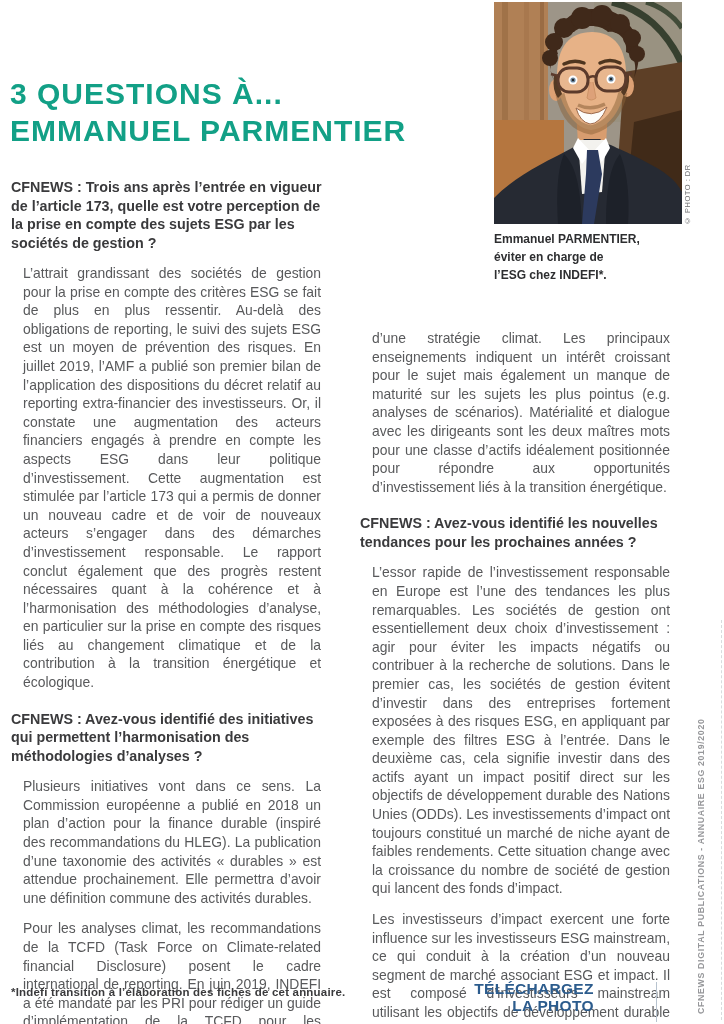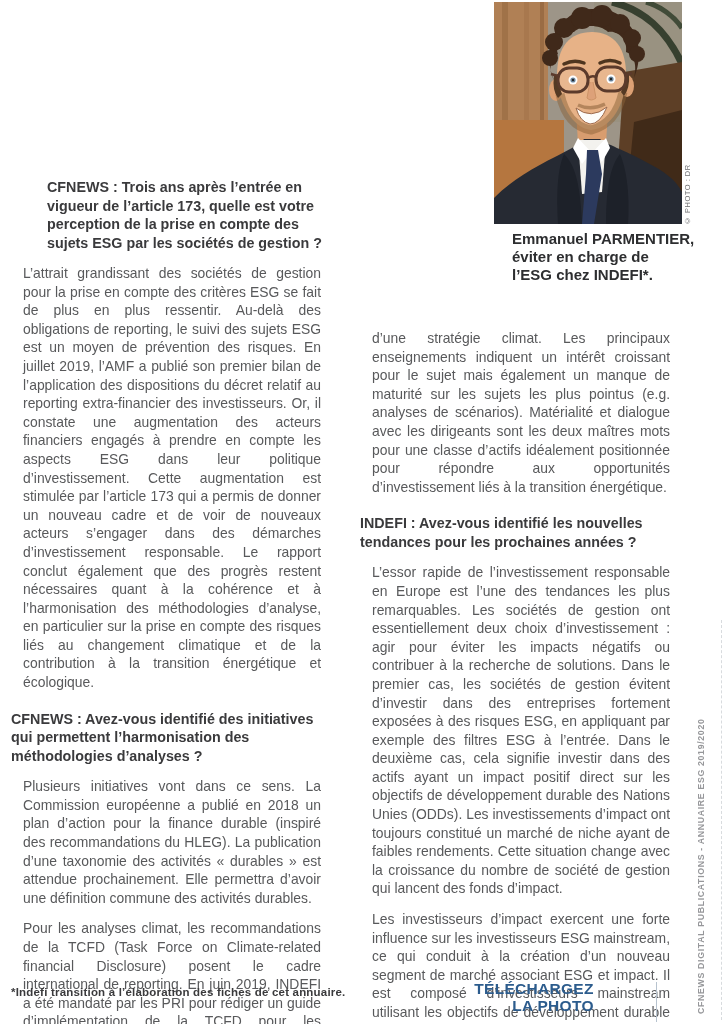--- a/index.html
+++ b/index.html
@@ -43,45 +43,45 @@
     height: 80px;
     writing-mode: vertical-rl;
     transform: rotate(180deg);
     font-size: 7.5px;
     letter-spacing: 0.5px;
     color: #6f7073;
     white-space: nowrap;
   }
   .photo-caption {
     position: absolute;
-    left: 512px;
+    left: 494px;
     top: 230px;
     width: 200px;
-    font-size: 15px;
+    font-size: 12px;
     line-height: 18px;
     font-weight: bold;
     color: #2d2e30;
   }
 
   
   .col {
     position: absolute;
     width: 322px;
   }
   .col-left  { left: 11px;  top: 178px; }
   .col-right { left: 360px; top: 317px; }
   .q {
     margin: 18px 0 3px 0;
     font-size: 14.3px;
     line-height: 18.5px;
     font-weight: bold;
     color: #3a3a3c;
     text-align: left;
   }
-  .q.first { margin-top: 0; margin-left: 36px; }
+  .q.first { margin-top: 0; }
   .p {
     margin: 12px;
     font-size: 13.9px;
     line-height: 18.6px;
     color: #58595b;
     text-align: justify;
   }
 
   
   .footnote {
@@ -145,20 +145,24 @@
     height: 400px;
     width: 0;
     border-left: 1px dashed #d8dbde;
   }
 </style>
 </head>
 <body>
 
 <div class="page">
 
+  <h1 class="title">
+    <span>3 QUESTIONS À...</span><br>
+    <span>EMMANUEL PARMENTIER</span>
+  </h1>
 
   <div class="photo">
     <svg width="188" height="222" viewBox="0 0 188 222" xmlns="http://www.w3.org/2000/svg">
 
       <rect width="188" height="222" fill="#9d9588"></rect>
       <rect x="100" y="0" width="88" height="120" fill="#99917f" opacity="0.8"></rect>
 
       <path d="M118,0 C150,8 172,28 188,62" stroke="#37402f" stroke-width="7" fill="none"></path>
       <path d="M152,0 C166,4 180,14 188,26" stroke="#414b38" stroke-width="5" fill="none"></path>
 
@@ -236,21 +240,21 @@
   <div class="col col-left">
     <h2 class="q first">CFNEWS : Trois ans après l’entrée en vigueur de l’article 173, quelle est votre perception de la prise en compte des sujets ESG par les sociétés de gestion ?</h2>
     <p class="p">L’attrait grandissant des sociétés de gestion pour la prise en compte des critères ESG se fait de plus en plus ressentir. Au-delà des obligations de reporting, le suivi des sujets ESG est un moyen de prévention des risques. En juillet 2019, l’AMF a publié son premier bilan de l’application des dispositions du décret relatif au reporting extra-financier des investisseurs. Or, il constate une augmentation des acteurs financiers engagés à prendre en compte les aspects ESG dans leur politique d’investissement. Cette augmentation est stimulée par l’article 173 qui a permis de donner un nouveau cadre et de voir de nouveaux acteurs s’engager dans des démarches d’investissement responsable. Le rapport conclut également que des progrès restent nécessaires quant à la cohérence et à l’harmonisation des méthodologies d’analyse, en particulier sur la prise en compte des risques liés au changement climatique et de la contribution à la transition énergétique et écologique.</p>
     <h2 class="q">CFNEWS : Avez-vous identifié des initiatives qui permettent l’harmonisation des méthodologies d’analyses ?</h2>
     <p class="p">Plusieurs initiatives vont dans ce sens. La Commission européenne a publié en 2018 un plan d’action pour la finance durable (inspiré des recommandations du HLEG). La publication d’une taxonomie des activités « durables » est attendue prochainement. Elle permettra d’avoir une définition commune des activités durables.</p>
     <p class="p">Pour les analyses climat, les recommandations de la TCFD (Task Force on Climate-related financial Disclosure) posent le cadre international de reporting. En juin 2019, INDEFI a été mandaté par les PRI pour rédiger un guide d’implémentation de la TCFD pour les investisseurs en private equity. L’objectif de ce projet est d’identifier, à travers une vingtaine d’entretiens avec des LPs et GPs, les meilleures pratiques actuelles en matière de prise en compte des enjeux climat et ainsi de proposer une feuille de route pratique pour la mise en place</p>
   </div>
 
   <div class="col col-right">
     <p class="p">d’une stratégie climat. Les principaux enseignements indiquent un intérêt croissant pour le sujet mais également un manque de maturité sur les sujets les plus pointus (e.g. analyses de scénarios). Matérialité et dialogue avec les dirigeants sont les deux maîtres mots pour une classe d’actifs idéalement positionnée pour répondre aux opportunités d’investissement liés à la transition énergétique.</p>
-    <h2 class="q">INDEFI : Avez-vous identifié les nouvelles tendances pour les prochaines années ?</h2>
+    <h2 class="q">CFNEWS : Avez-vous identifié les nouvelles tendances pour les prochaines années ?</h2>
     <p class="p">L’essor rapide de l’investissement responsable en Europe est l’une des tendances les plus remarquables. Les sociétés de gestion ont essentiellement deux choix d’investissement : agir pour éviter les impacts négatifs ou contribuer à la recherche de solutions. Dans le premier cas, les sociétés de gestion évitent d’investir dans des entreprises fortement exposées à des risques ESG, en appliquant par exemple des filtres ESG à l’entrée. Dans le deuxième cas, cela signifie investir dans des actifs ayant un impact positif direct sur les objectifs de développement durable des Nations Unies (ODDs). Les investissements d’impact ont toujours constitué un marché de niche ayant de faibles rendements. Cette situation change avec la croissance du nombre de société de gestion qui lancent des fonds d’impact.</p>
     <p class="p">Les investisseurs d’impact exercent une forte influence sur les investisseurs ESG mainstream, ce qui conduit à la création d’un nouveau segment de marché associant ESG et impact. Il est composé d’investisseurs mainstream utilisant les objectifs de développement durable des Nations Unies comme cadre de référence et de fonds thématiques se transformant en impact. C’est l’avenir probable de l’investissement responsable.</p>
   </div>
 
   <div class="footnote">*Indefi transition à l’élaboration des fiches de cet annuaire.</div>
 
   <a class="download">
     <span class="dl-text">
       <span>TÉLÉCHARGEZ</span><br>
       <span>LA PHOTO</span>

